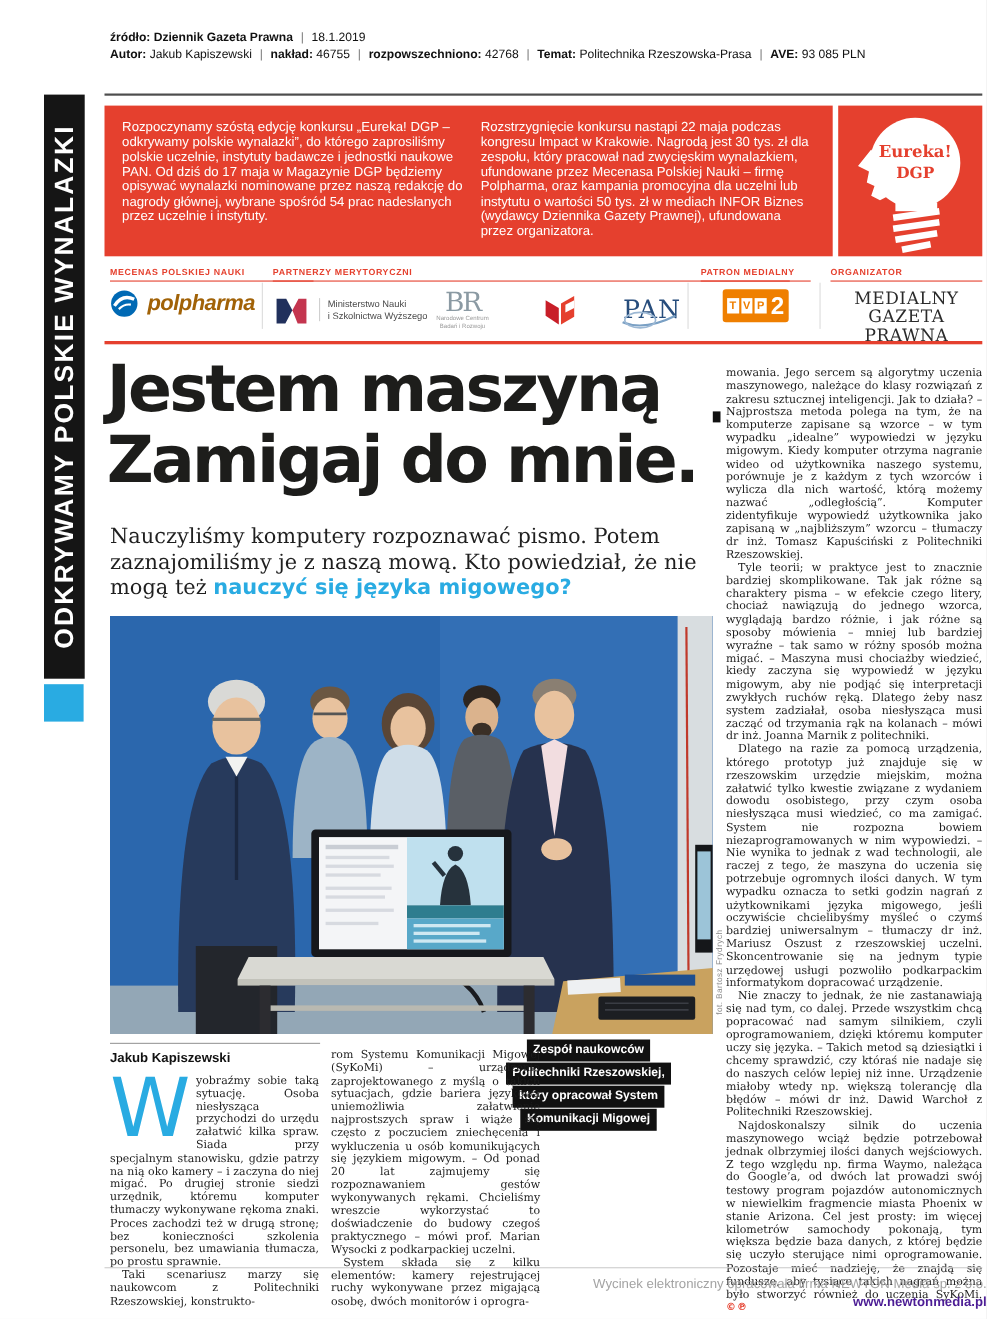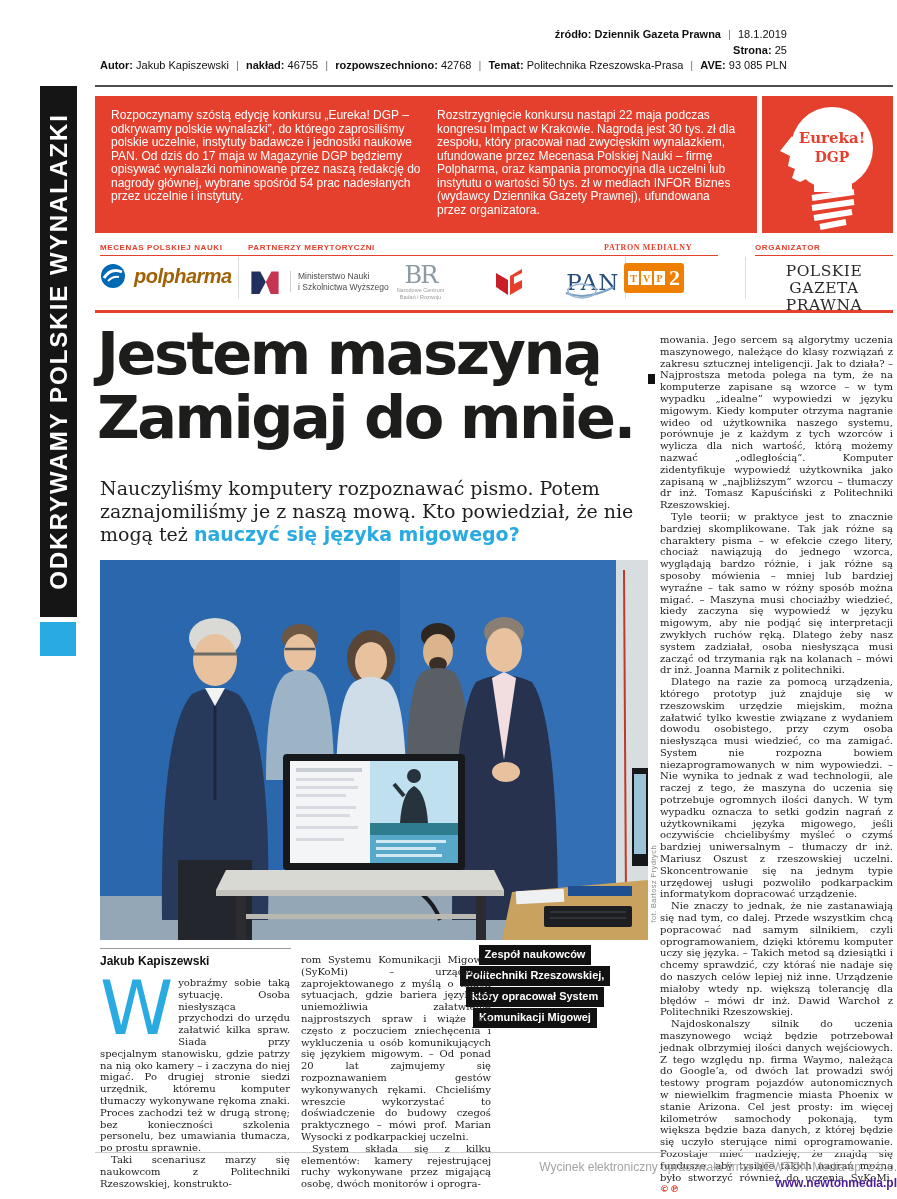--- a/index.html
+++ b/index.html
@@ -3,21 +3,21 @@
 <meta charset="utf-8">
 <style>
   * { margin:0; padding:0; box-sizing:border-box; }
   html,body { background:#e9e9e9; }
   .page {
     position:relative; width:897px; height:1199px; background:#ffffff;
     margin:0 auto; overflow:hidden;
     font-family:"Liberation Sans", sans-serif; color:#1a1a1a;
   }
   
-  .meta { position:absolute; left:100px; top:27px; font-size:11px; line-height:15.5px; color:#111;text-align:right; }
+  .meta { position:absolute; left:100px; top:27px; font-size:11px; line-height:15.5px; color:#111; }
   .meta .b { font-weight:bold; }
   .meta .sep { color:#777; margin:0 4px; }
   .header-rule { position:absolute; left:95px; top:85px; width:798px; height:2px; background:#4d4d4d; }
   
   .kicker-bar { position:absolute; left:40px; top:86px; width:37px; height:531px; background:#151515;
     display:flex; align-items:center; justify-content:center; }
   .kicker-text { writing-mode:vertical-rl; transform:rotate(180deg); color:#fff; font-weight:bold;
     font-size:24px; letter-spacing:2px; white-space:nowrap; font-family:"Liberation Sans",sans-serif; }
   .kicker-square { position:absolute; left:40px; top:622px; width:36px; height:34px; background:#29abe2; }
   
@@ -84,24 +84,20 @@
 <body>
 
 <div class="page">
 
   <div class="meta">
     <div>
       <span class="b">źródło:</span>
       <span class="b">Dziennik Gazeta Prawna</span>
       <span class="sep">|</span>
       <span>18.1.2019</span>
-    </div>
-    <div>
-      <span class="b">Strona:</span>
-      <span>25</span>
     </div>
     <div>
       <span class="b">Autor:</span>
       <span>Jakub Kapiszewski</span>
       <span class="sep">|</span>
       <span class="b">nakład:</span>
       <span>46755</span>
       <span class="sep">|</span>
       <span class="b">rozpowszechniono:</span>
       <span>42768</span>
@@ -177,37 +173,37 @@
           <svg width="56" height="34" viewBox="0 0 56 34" style="position:absolute; left:-2px; top:-2px;">
             <path d="M2 26 Q22 34 50 20" stroke="#7aa0c4" stroke-width="2" fill="none"></path>
             <ellipse cx="18" cy="24" rx="14" ry="7" stroke="#9cb8d4" stroke-width="1.5" fill="none"></ellipse>
           </svg>
           <span class="pan-txt">PAN</span>
         </div>
       </div>
     </div>
     <div class="vsep" style="left:530px;"></div>
 
-    <div class="lgroup" style="left:509px; width:100px;font-family:Liberation Serif, serif;">
+    <div class="lgroup" style="left:542px; width:100px;">
       <span class="llabel">PATRON MEDIALNY</span>
       <div class="lbody" style="justify-content:center;">
         <div class="tvp">
           <span class="cell">T</span>
           <span class="cell">V</span>
           <span class="cell">P</span>
           <span class="two">2</span>
         </div>
       </div>
     </div>
     <div class="vsep" style="left:650px;"></div>
 
     <div class="lgroup" style="left:660px; width:138px;">
       <span class="llabel">ORGANIZATOR</span>
       <div class="dgp-logo">
-        <div>POLSKIE</div>
+        <div>MEDIALNY</div>
         <div>GAZETA PRAWNA</div>
       </div>
     </div>
   </div>
   <div class="logos-rule"></div>
 
   <h1 class="headline">
     <div>Jestem maszyną</div>
     <div>Zamigaj do mnie.</div>
   </h1>

